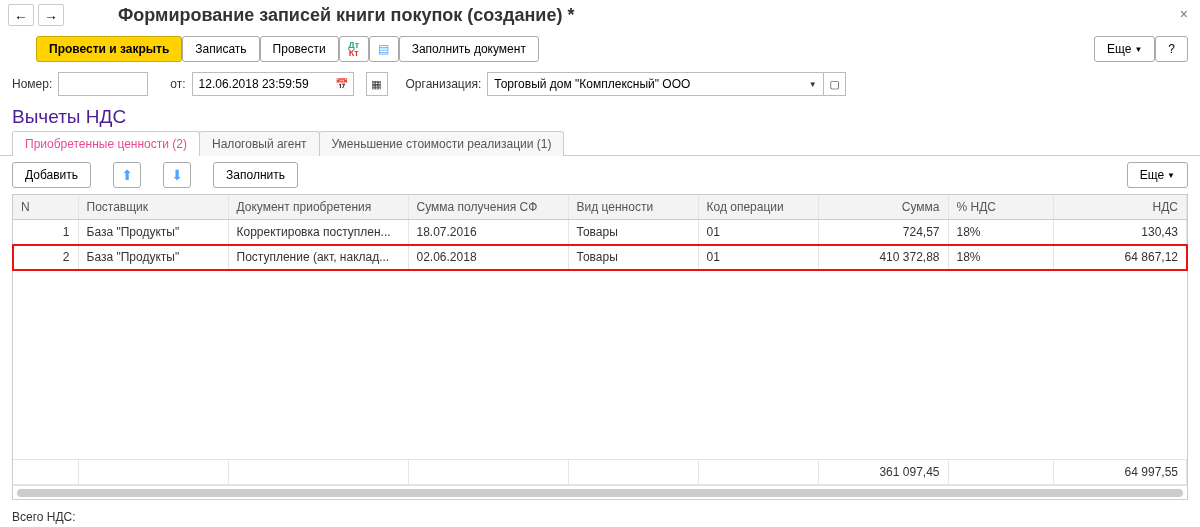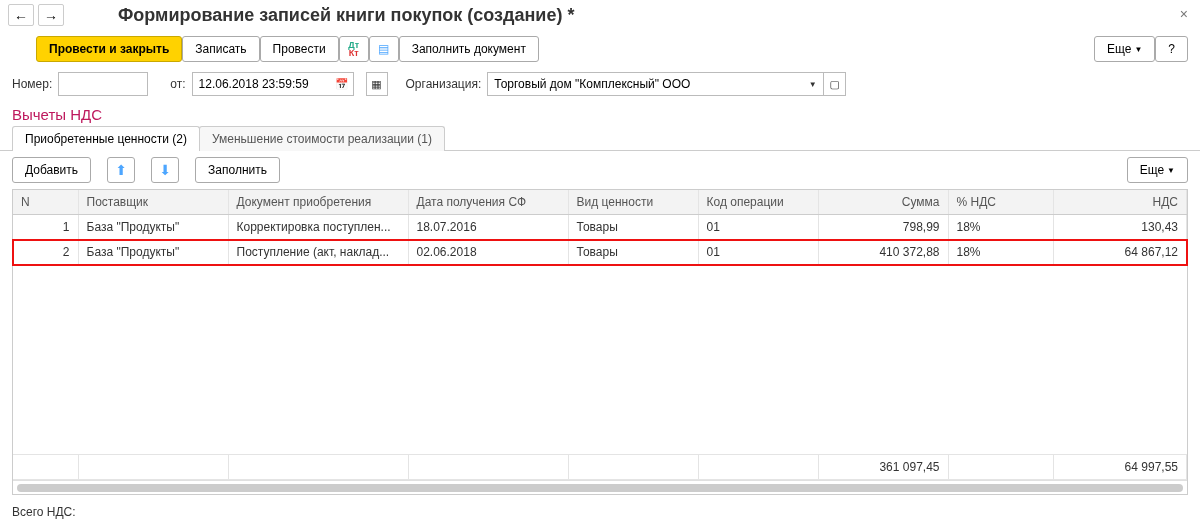--- a/index.html
+++ b/index.html
@@ -53,38 +53,38 @@
       font-size: 12px;
       background: #fff;
     }
     .date-icon, .add-icon, .org-dd, .org-ext {
       width: 22px; height: 24px;
       border: 1px solid #bbb; border-left: none;
       display: inline-flex; align-items: center; justify-content: center;
       cursor: pointer; background: #fff;
       font-size: 11px;
     }
-    .section-title { color: #be185d; font-size: 15px; padding: 6px 12px 2px; }
+    .section-title { color: #4c1d95; font-size: 19px; padding: 6px 12px 2px; }
     .tabs-row { padding: 0 12px; border-bottom: 1px solid #ccc; display: flex; }
     .tab {
       padding: 5px 12px;
       border: 1px solid #ccc;
       border-bottom: none;
       margin-right: -1px;
       background: #fff;
       cursor: pointer;
       font-size: 12px;
       border-radius: 3px 3px 0 0;
       position: relative;
       top: 1px;
       color: #555;
     }
-    .tab-active { background: #fff; color: #000000; z-index: 2; }
+    .tab-active { background: #fff; color: #ec4899; z-index: 2; }
     .tab:not(.tab-active) { background: #f7f7f7; }
-    .subtoolbar { padding: 6px 12px; display: flex; align-items: center; gap: 16px; }
+    .subtoolbar { padding: 6px 12px; display: flex; align-items: center; gap: 22px; }
     .arrow-btn { width: 28px; color: #4da6ff; font-size: 14px; }
 
     .table-wrap { margin: 0 12px; border: 1px solid #ccc; }
     table { width: 100%; border-collapse: collapse; table-layout: fixed; }
     th, td {
       border-right: 1px solid #e4e4e4;
       border-bottom: 1px solid #e4e4e4;
       padding: 5px 8px;
       font-size: 12px;
       text-align: left;
@@ -171,20 +171,21 @@
         <span style="font-size:8px">▼</span>
       </span>
     <span class="org-ext">▢</span>
   </span>
 </div>
 
 <div class="section-title">Вычеты НДС</div>
 
 <div class="tabs-row">
   <div class="tab tab-active">Приобретенные ценности (2)</div>
+  <div class="tab">Налоговый агент</div>
   <div class="tab">Уменьшение стоимости реализации (1)</div>
 </div>
 
 <div class="subtoolbar">
   <button class="btn">Добавить</button>
   <button class="btn btn-icon arrow-btn">
       <span>⬆</span>
     </button>
   <button class="btn btn-icon arrow-btn">
       <span>⬇</span>
@@ -207,37 +208,37 @@
         <col class="col-op">
         <col class="col-sum">
         <col class="col-pct">
         <col class="col-vat">
     </colgroup>
     <thead>
       <tr>
         <th>N</th>
         <th>Поставщик</th>
         <th>Документ приобретения</th>
-        <th>Дата получения СФ</th>
+        <th>Сумма получения СФ</th>
         <th>Вид ценности</th>
         <th>Код операции</th>
         <th class="num">Сумма</th>
         <th>% НДС</th>
         <th class="num">НДС</th>
       </tr>
     </thead>
     <tbody>
       <tr>
         <td class="num">1</td>
         <td>База "Продукты"</td>
         <td>Корректировка поступлен...</td>
         <td>18.07.2016</td>
         <td>Товары</td>
         <td>01</td>
-        <td class="num">798,99</td>
+        <td class="num">724,57</td>
         <td>18%</td>
         <td class="num">130,43</td>
       </tr>
       <tr class="hl-row">
         <td class="num">2</td>
         <td>База "Продукты"</td>
         <td>Поступление (акт, наклад...</td>
         <td>02.06.2018</td>
         <td>Товары</td>
         <td>01</td>

